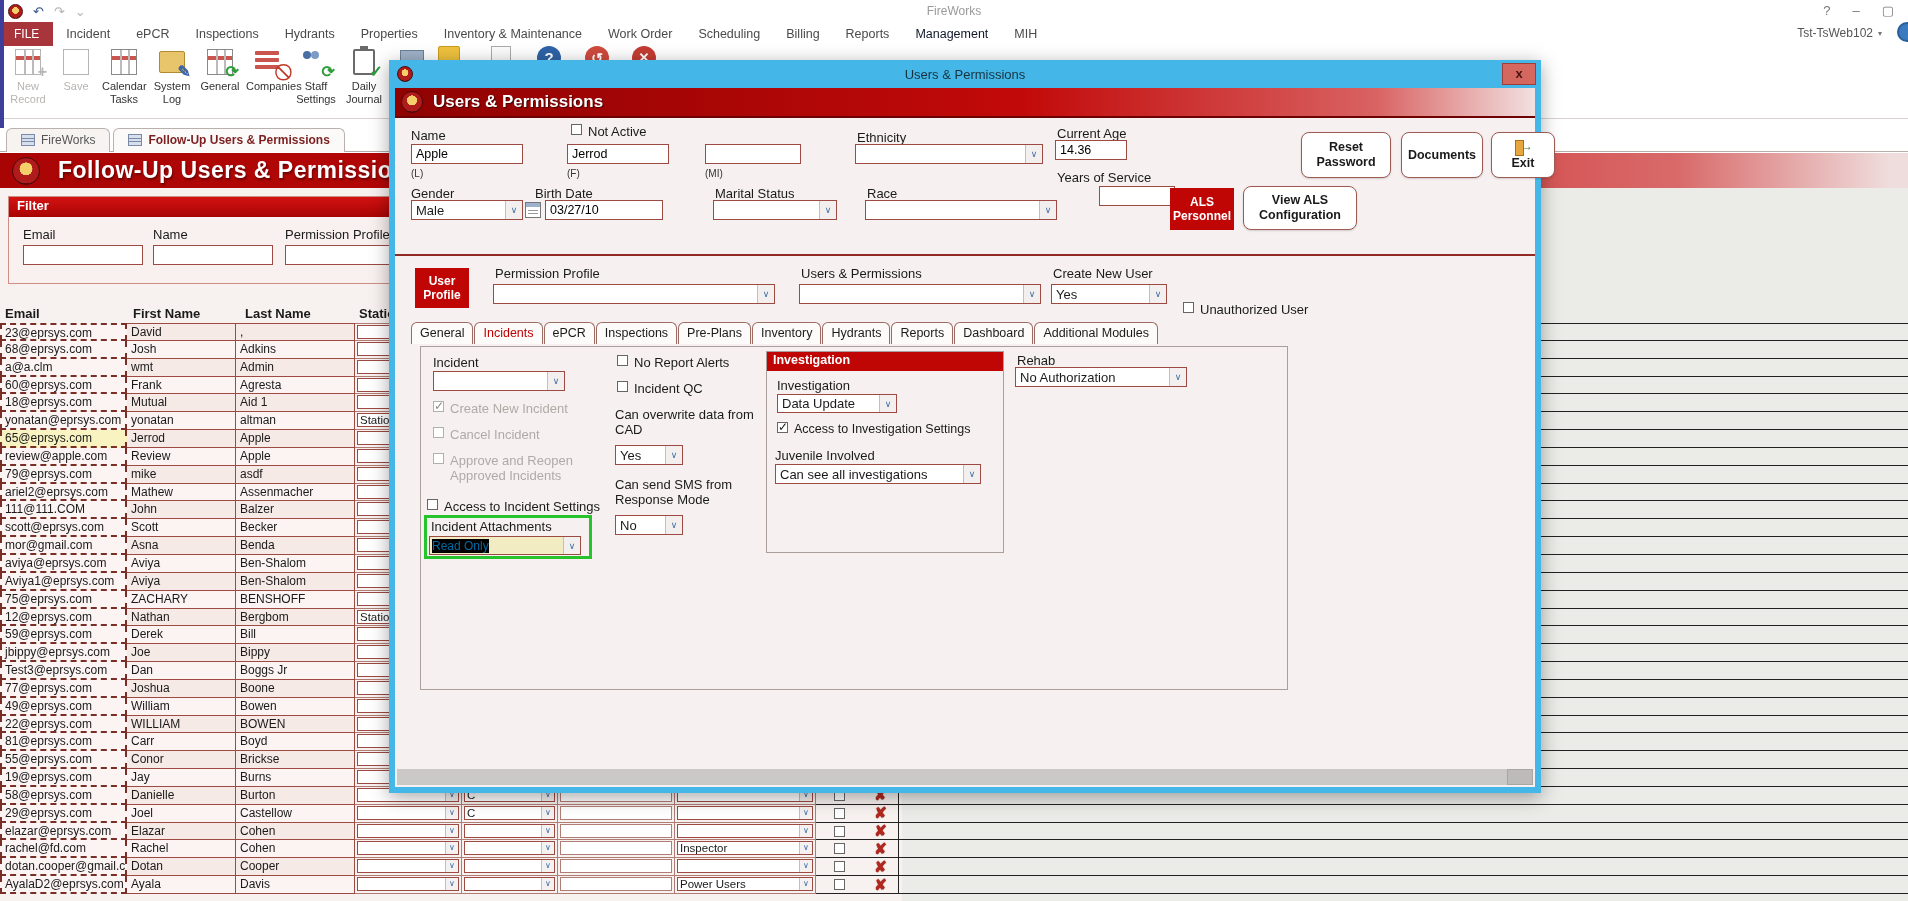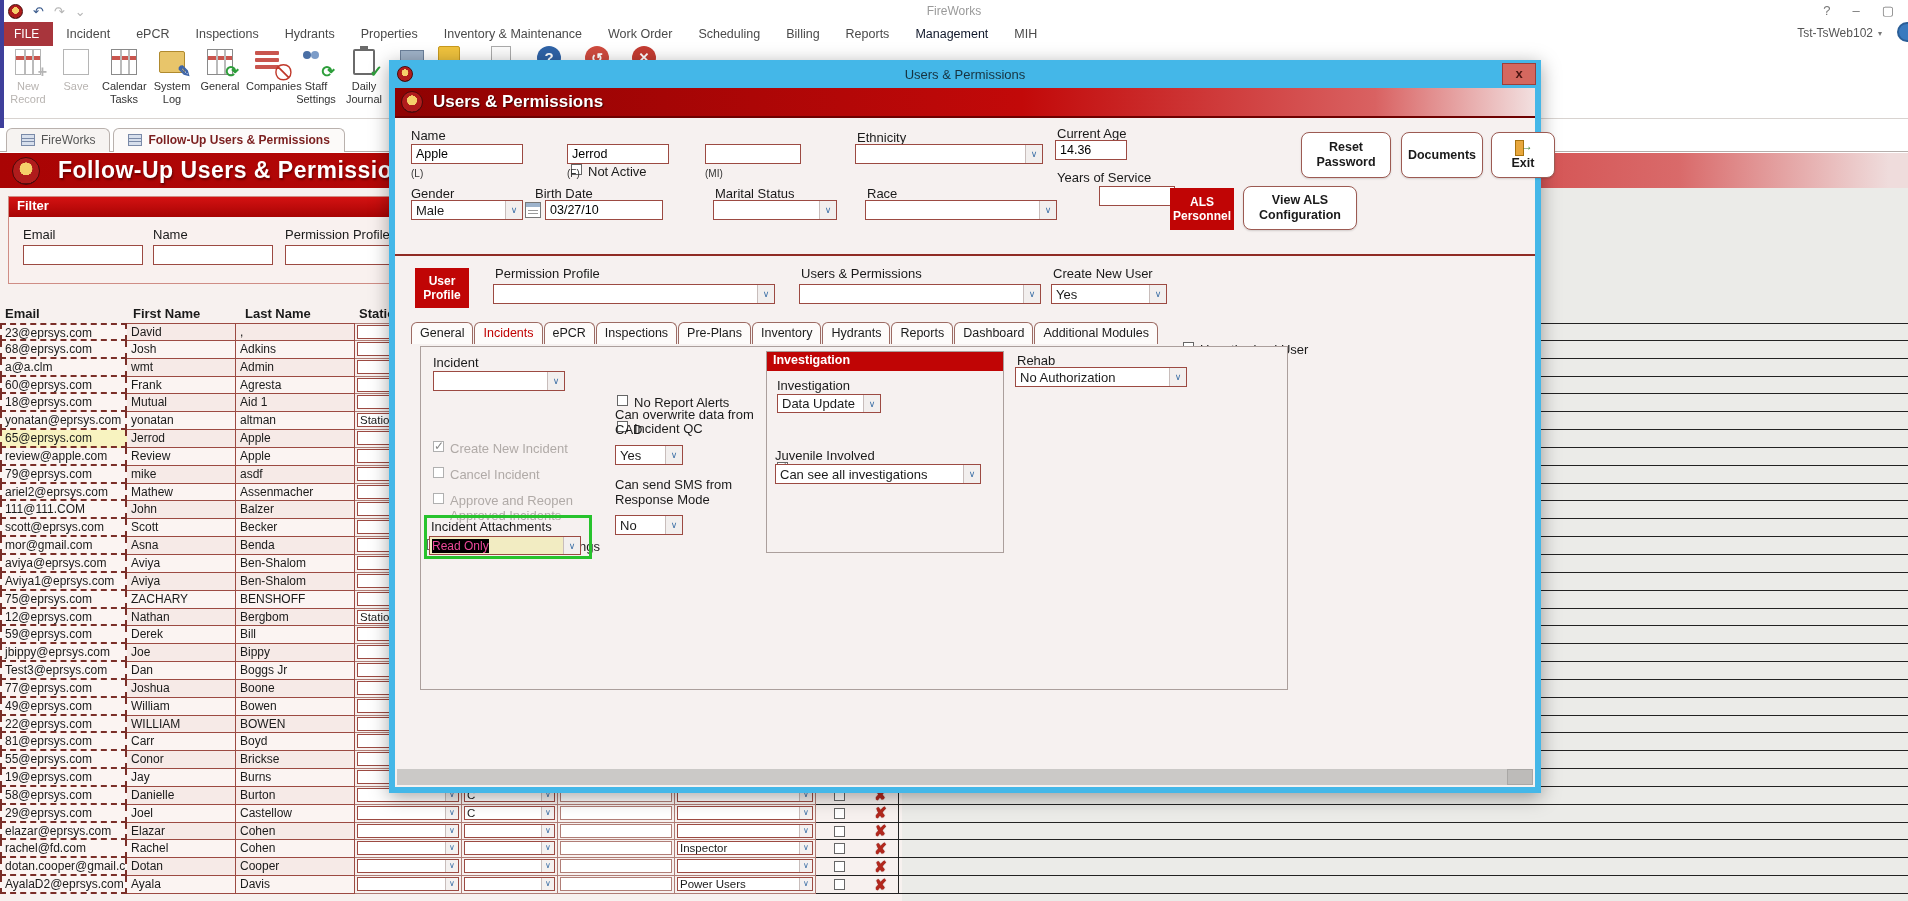--- a/index.html
+++ b/index.html
@@ -127,38 +127,38 @@
   #dlg-scroll .thumb { position:absolute; right:0; top:0; width:26px; height:16px; background:#bdbbb9; border:1px solid #a9a7a5;}
 
   .lbl { position:absolute; font-size:13px; white-space:nowrap;}
   .sub { position:absolute; font-size:10px; color:#333; }
   .fld { position:absolute; height:20px; border:1px solid #9c4a42; background:#fff; font-size:12.5px;
     font-family:"Liberation Sans",sans-serif; padding:0 4px; }
   .combo { position:absolute; height:20px; border:1px solid #9c4a42; background:#fff; display:flex; align-items:center;}
   .combo .v { flex:1; font-size:13px; padding:0 4px; overflow:hidden; white-space:nowrap;}
   .combo .a { width:17px; align-self:stretch; border-left:1px solid #c8bdbb; background:#f2efee; color:#3a6ea5;
     font-size:9px; display:flex; align-items:center; justify-content:center;}
-  .ckrow { position:absolute; display:flex; gap:6px; align-items:flex-start; font-size:13px;margin-top:40px;}
+  .ckrow { position:absolute; display:flex; gap:6px; align-items:flex-start; font-size:13px;}
   .ckrow.gray { color:#b0aaa7; }
   .rbtn { position:absolute; background:#fff; border:1px solid #9c5a52; border-radius:8px; font-weight:bold;
     font-size:12.5px; color:#1a1a1a; display:flex; flex-direction:column; align-items:center; justify-content:center;
     text-align:center; line-height:15px; cursor:pointer; box-shadow:0 1px 2px rgba(0,0,0,.15);}
   .redbox { position:absolute; background:#c00505; color:#fff; font-weight:bold; text-align:center;
     display:flex; flex-direction:column; justify-content:center; line-height:14px; font-size:12px; cursor:pointer;}
   #dlg-tabs,#dlg-subtabs { position:absolute; display:flex; align-items:flex-end; }
   .tab { background:#fdfbfa; border:1px solid #9c6b63; border-bottom:none; border-radius:6px 6px 0 0;
     padding:4px 9px 5px; font-size:13px; margin-right:1px; white-space:nowrap; cursor:pointer;}
   .tab.active { color:#c00000; }
   #dlg-subtabs .tab { font-size:12.5px; padding:3px 8px 4px; }
   .tabline { position:absolute; height:2px; background:#8f2b24; }
   #perm-panel { position:absolute; left:25px; top:228px; width:868px; height:344px; border:1px solid #ab9f9c; background:#f6f1f0;}
   #green-box { position:absolute; left:3px; top:168px; width:168px; height:44px; border:3px solid #27c32d;}
   #attach-combo { left:2px; top:18px; width:152px; height:19px; background:#f2ecc2;}
   #attach-combo .v { font-size:12px; padding:0 2px;}
-  #attach-combo .v .sel { background:#000; color:#ec4899; }
+  #attach-combo .v .sel { background:#000; color:#0369a1; }
   #inv-group { position:absolute; left:345px; top:4px; width:238px; height:202px; border:1px solid #ab9f9c;}
   #inv-title { height:19px; background:#c00505; color:#fff; font-weight:bold; font-size:12.5px; padding:1px 6px;}
   .cal-ico { position:absolute; width:16px; height:16px; border:1px solid #777; background:#fff;}
   .cal-ico::before { content:""; position:absolute; left:0; right:0; top:0; height:4px; background:#9db3cc;}
   .cal-ico::after { content:""; position:absolute; left:2px; right:2px; top:7px; height:1px; background:#999; box-shadow:0 3px 0 #999;}
   .exit-ico { width:16px; height:14px; position:relative; margin-bottom:2px;}
   .exit-ico::before { content:""; position:absolute; left:0; top:0; width:7px; height:14px; background:#e8a73c; border:1px solid #a8720e;}
   .exit-ico::after { content:"→"; position:absolute; left:6px; top:-1px; color:#3f7d2e; font-size:12px; font-weight:bold;}
   .emblem { border-radius:50%; background:radial-gradient(circle at 50% 42%, #f5d06a 0 32%, #b01c1c 33% 72%, #5c0f0f 73%);
     border:1px solid #4a0a0a; flex:none;}
@@ -1618,21 +1618,21 @@
           </div>
           <span class="lbl" style="left:194px;top:130px;width:160px;white-space:normal">Can send SMS from Response Mode</span>
           <div class="combo" style="left:194px;top:168px;width:68px">
             <span class="v">No</span>
               <span class="a">∨</span>
           </div>
 
           <div id="inv-group">
             <div id="inv-title">Investigation</div>
             <span class="lbl" style="left:10px;top:26px">Investigation</span>
-            <div class="combo" style="left:10px;top:42px;width:104px;height:19px">
+            <div class="combo" style="left:10px;top:42px;width:120px;height:19px">
               <span class="v">Data Update</span>
                 <span class="a">∨</span>
             </div>
             <span class="ckrow" style="left:10px;top:70px;font-size:12.5px">
               <span class="cb checked"></span>
               <span>Access to Investigation Settings</span>
             </span>
             <span class="lbl" style="left:8px;top:96px">Juvenile Involved</span>
             <div class="combo" style="left:8px;top:112px;width:206px">
               <span class="v">Can see all investigations</span>

